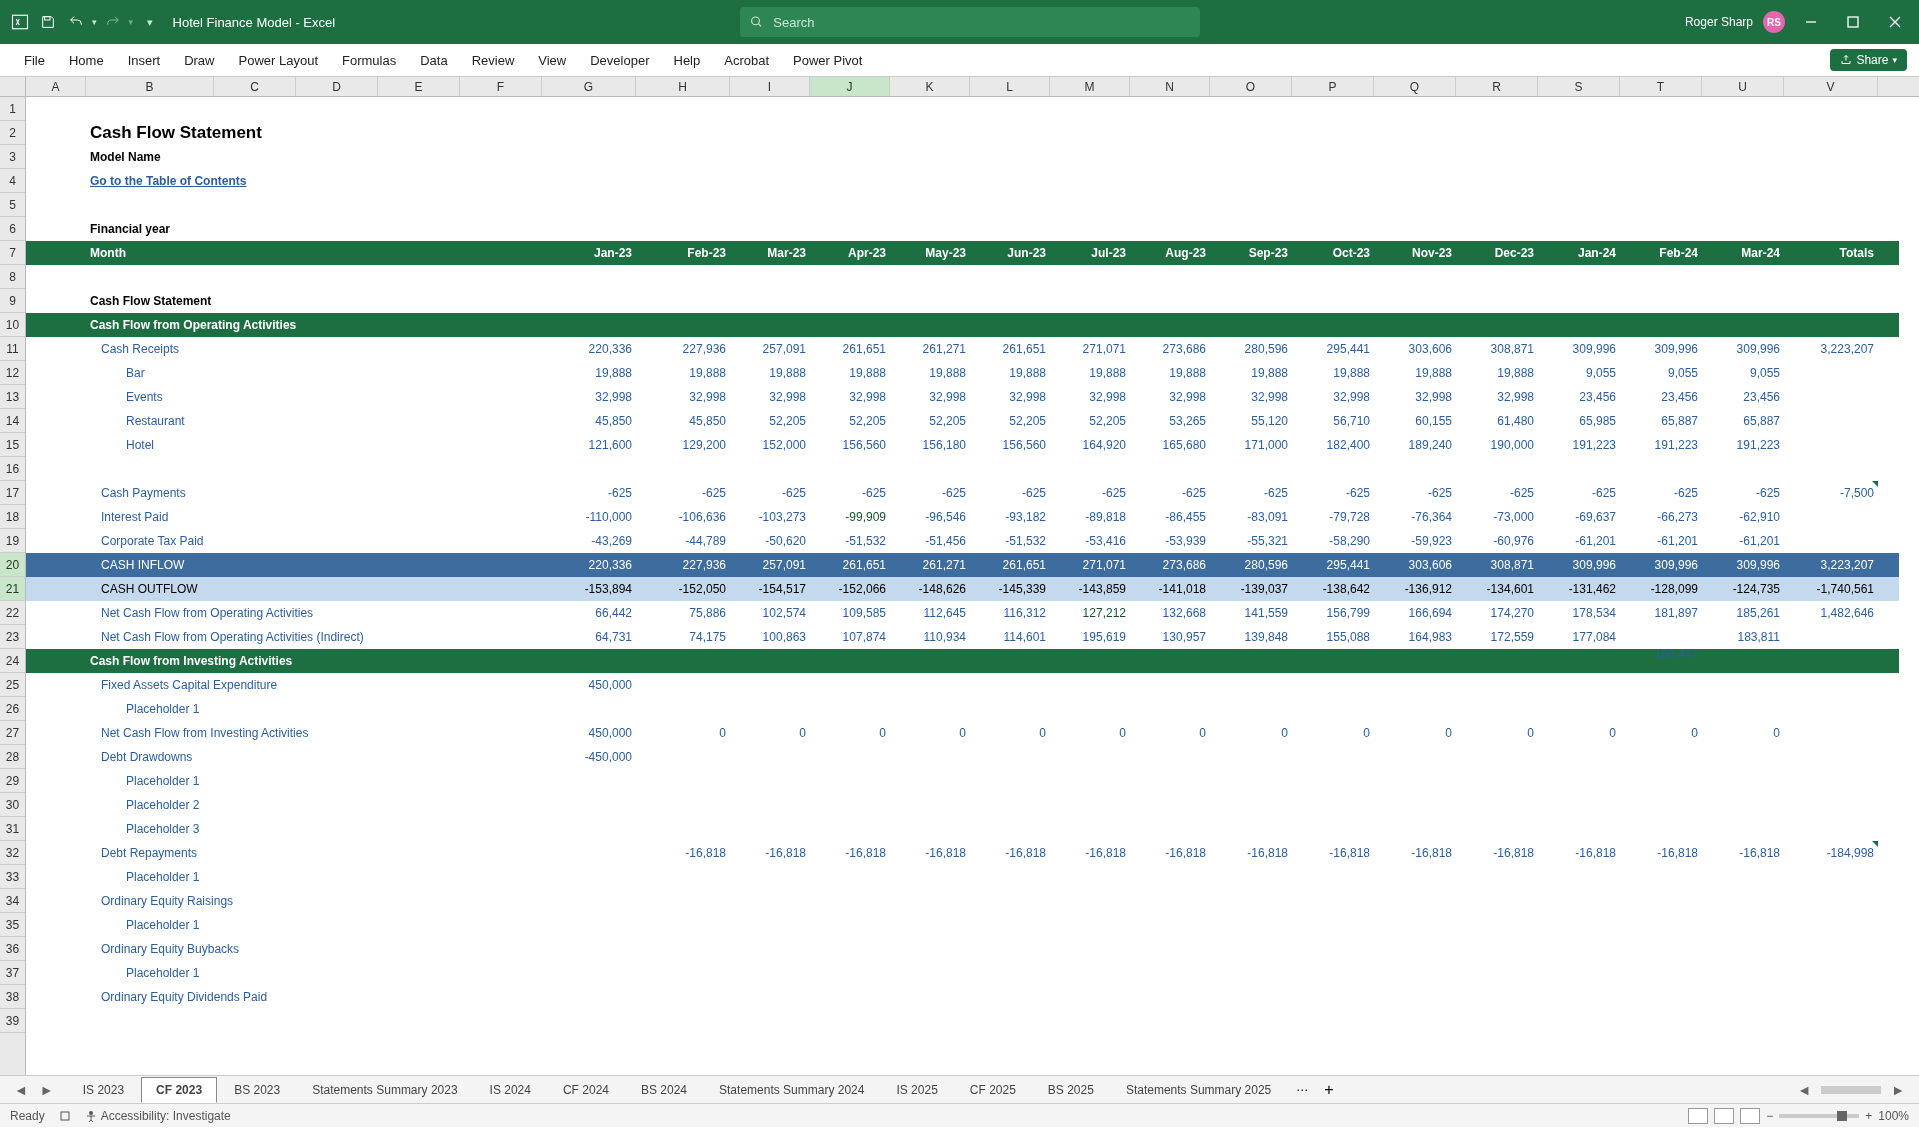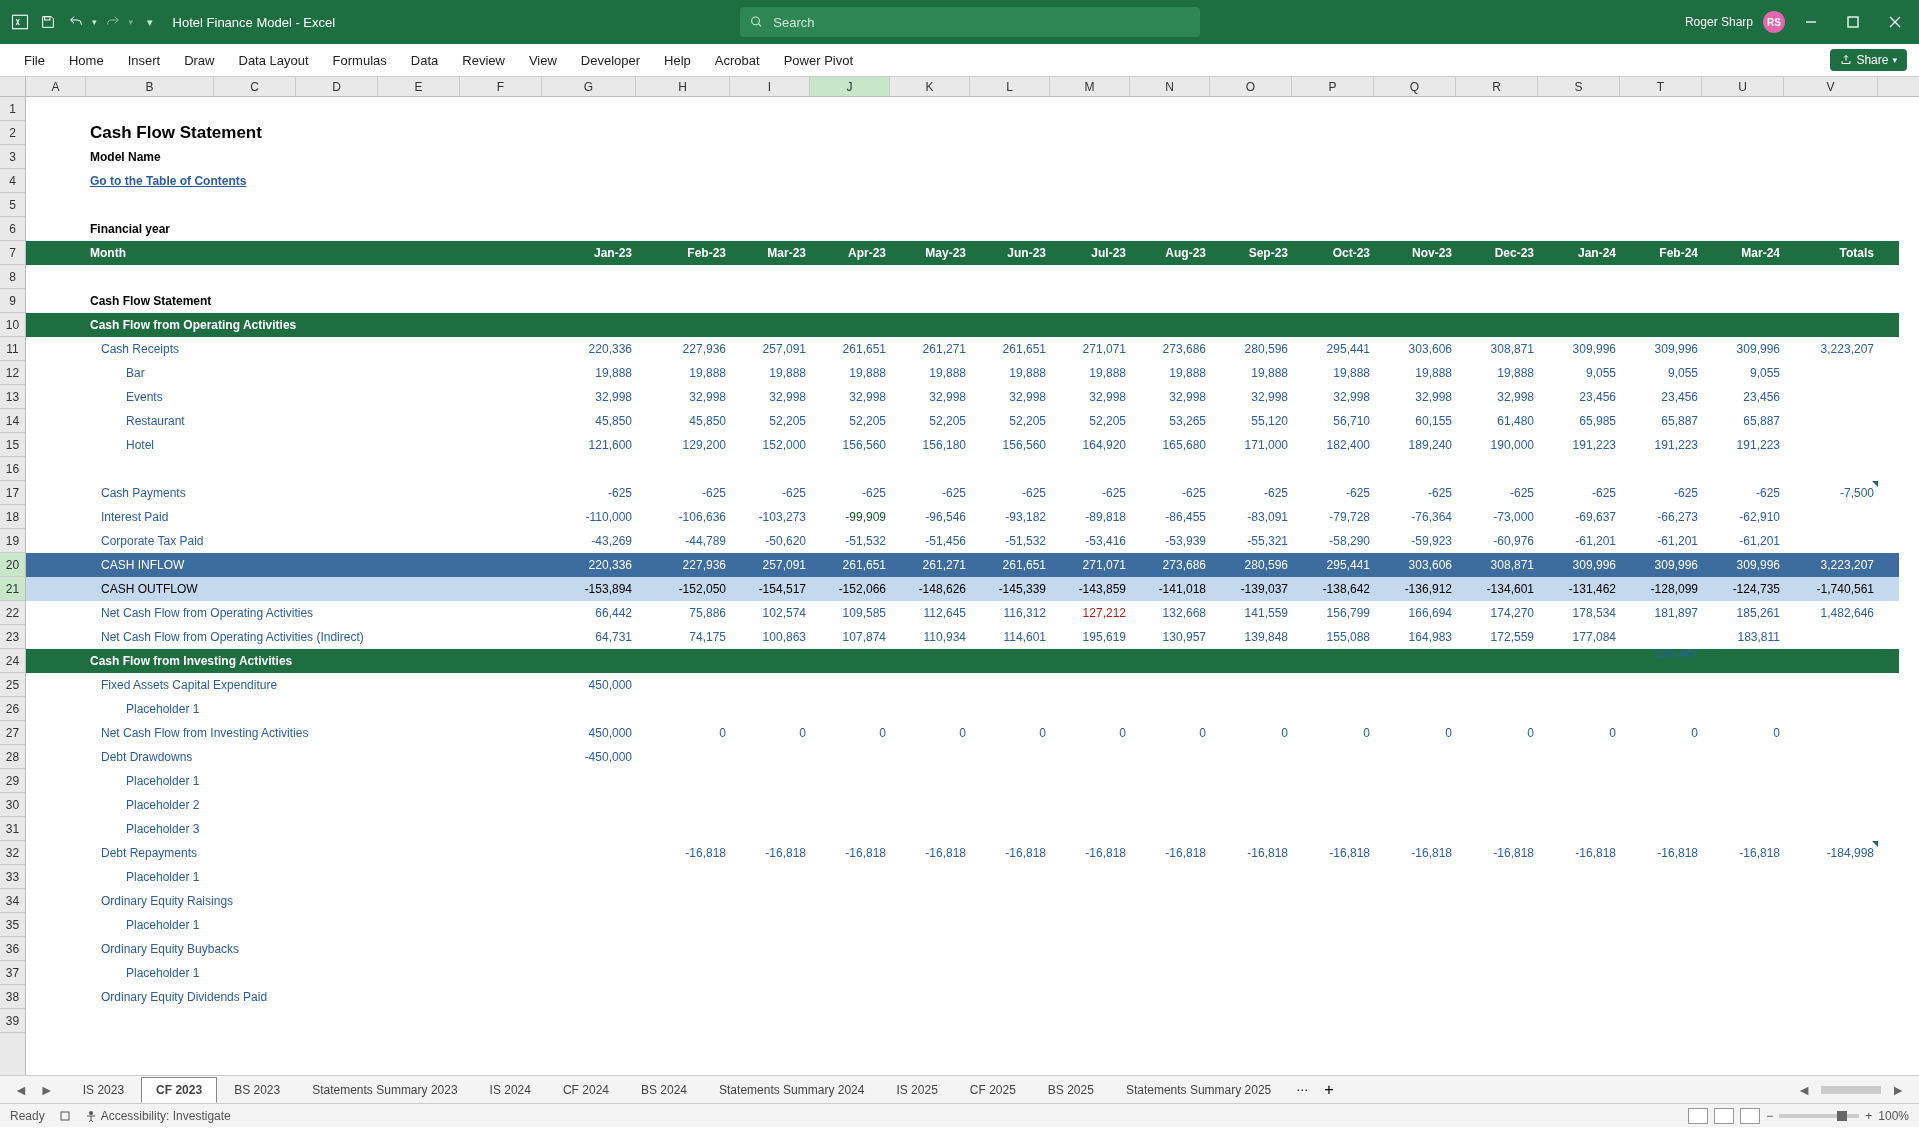--- a/index.html
+++ b/index.html
@@ -104,21 +104,21 @@
       </div>
   </div>
 </div>
 
 <div class="ribbon">
   <div id="ribbon-tabs" style="display: flex;">
       <div class="ribbon-tab">File</div>
       <div class="ribbon-tab">Home</div>
       <div class="ribbon-tab">Insert</div>
       <div class="ribbon-tab">Draw</div>
-      <div class="ribbon-tab">Data Layout</div>
+      <div class="ribbon-tab">Power Layout</div>
       <div class="ribbon-tab">Formulas</div>
       <div class="ribbon-tab">Data</div>
       <div class="ribbon-tab">Review</div>
       <div class="ribbon-tab">View</div>
       <div class="ribbon-tab">Developer</div>
       <div class="ribbon-tab">Help</div>
       <div class="ribbon-tab">Acrobat</div>
       <div class="ribbon-tab">Power Pivot</div>
     </div>
   <div class="share-wrap">
@@ -454,21 +454,21 @@
       </div>
       <div class="row ">
         <div class="cell " style="width: 60px;"></div>
         <div class="cell " style="width: 456px; padding-left: 15px; color: rgb(43, 93, 160);">Net Cash Flow from Operating Activities</div>
         <div class="cell  right" style="width: 94px; color: rgb(43, 93, 160);">66,442</div>
         <div class="cell  right" style="width: 94px; color: rgb(43, 93, 160);">75,886</div>
         <div class="cell  right" style="width: 80px; color: rgb(43, 93, 160);">102,574</div>
         <div class="cell  right" style="width: 80px; color: rgb(43, 93, 160);">109,585</div>
         <div class="cell  right" style="width: 80px; color: rgb(43, 93, 160);">112,645</div>
         <div class="cell  right" style="width: 80px; color: rgb(43, 93, 160);">116,312</div>
-        <div class="cell  right" style="width: 80px; color: #b91c1c;">127,212</div>
+        <div class="cell  right" style="width: 80px; color: #14532d;">127,212</div>
         <div class="cell  right" style="width: 80px; color: rgb(43, 93, 160);">132,668</div>
         <div class="cell  right" style="width: 82px; color: rgb(43, 93, 160);">141,559</div>
         <div class="cell  right" style="width: 82px; color: rgb(43, 93, 160);">156,799</div>
         <div class="cell  right" style="width: 82px; color: rgb(43, 93, 160);">166,694</div>
         <div class="cell  right" style="width: 82px; color: rgb(43, 93, 160);">174,270</div>
         <div class="cell  right" style="width: 82px; color: rgb(43, 93, 160);">178,534</div>
         <div class="cell  right" style="width: 82px; color: rgb(43, 93, 160);">181,897</div>
         <div class="cell  right" style="width: 82px; color: rgb(43, 93, 160);">185,261</div>
         <div class="cell  right" style="width: 94px; color: rgb(43, 93, 160);">1,482,646</div>
       </div>

